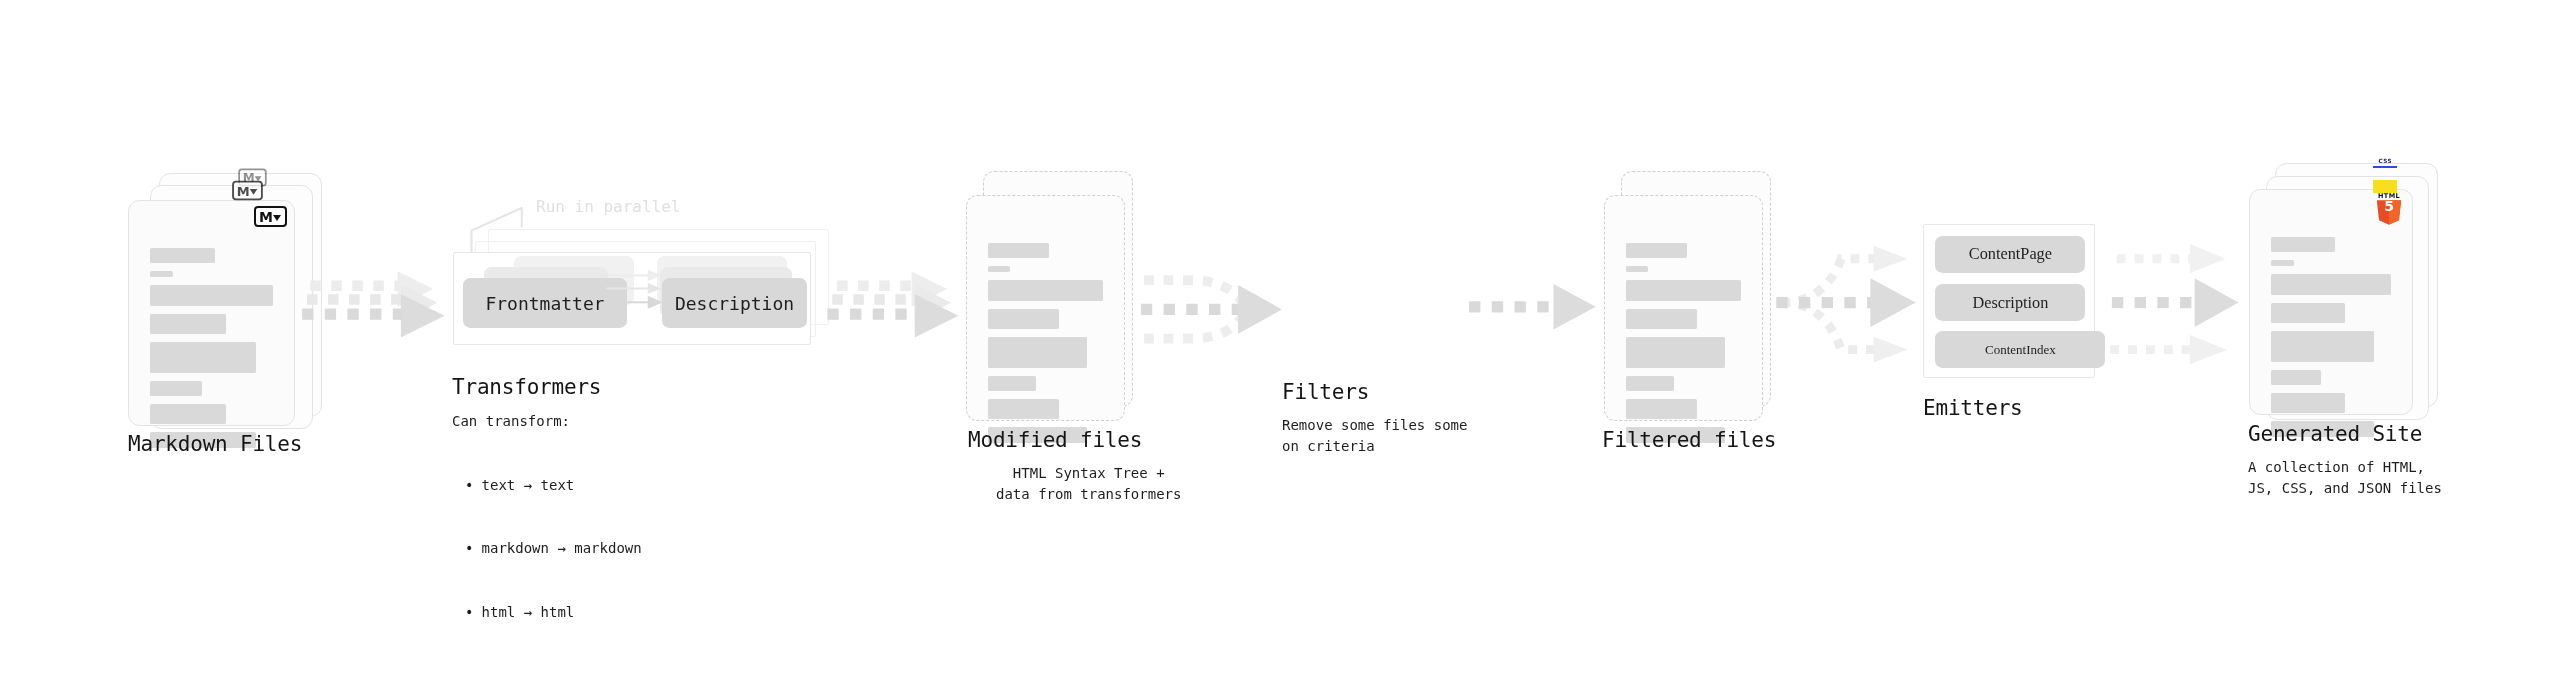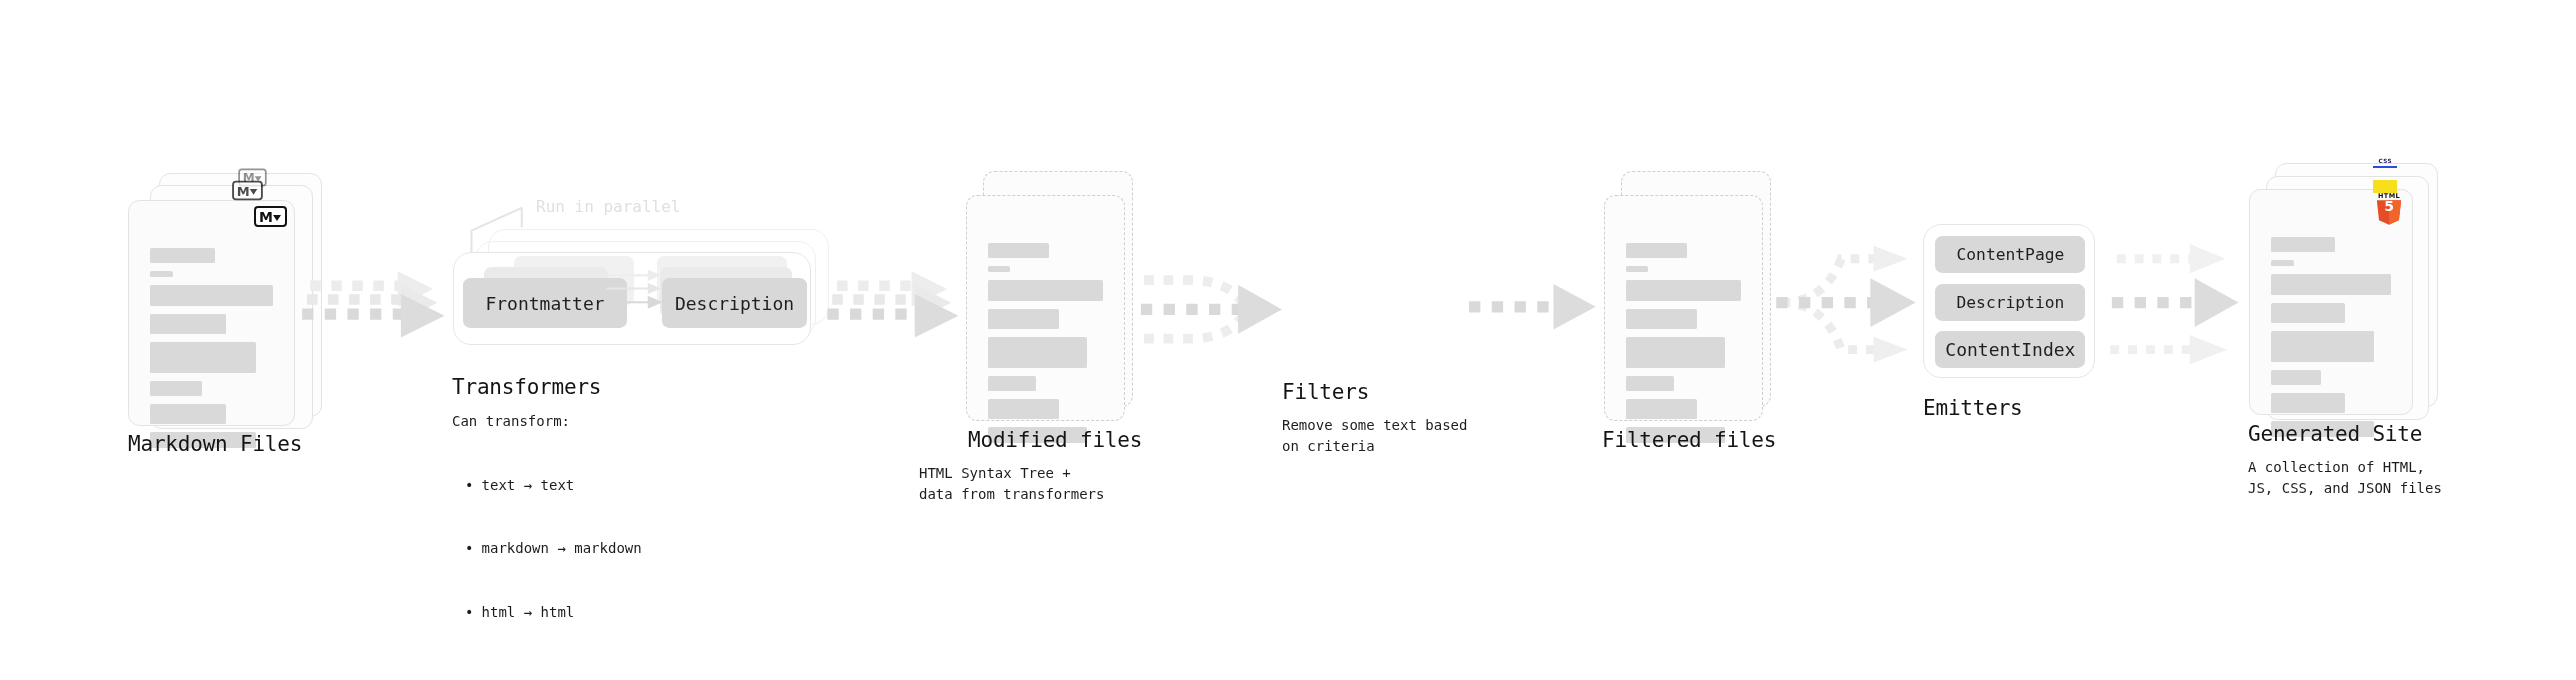--- a/index.html
+++ b/index.html
@@ -129,21 +129,22 @@
     text-align: center;
     border-bottom: 2.4px solid #264de4;
     letter-spacing: 0.4px;
   }
 
   
   .group-box {
     position: absolute;
     background: #ffffff;
     border: 1.6px solid #e6e6e6;
-    border-radius: 18px;
+    border-radius: 2px;
+    font-family: Liberation Serif, serif;
   }
   .group-box.faint { border-color: #f0f0f0; background: transparent; }
 
   .chip {
     position: absolute;
     background: #d8d8d8;
     border-radius: 7.3px;
     display: flex;
     align-items: center;
     justify-content: center;
@@ -308,32 +309,32 @@
         <div class="doc-line" style="width:100%;height:21px;margin-top:4.9px;"></div>
         <div class="doc-line" style="width:62%;height:19.5px;"></div>
         <div class="doc-line" style="width:86%;height:31px;"></div>
         <div class="doc-line" style="width:42%;height:14.6px;"></div>
         <div class="doc-line" style="width:62%;height:20.3px;"></div>
         <div class="doc-line" style="width:86%;height:16.3px;"></div>
       </div>
     </div>
   </div>
   <div class="caption" style="left:968px;top:427px;">Modified files</div>
-  <div class="sub" style="left:919px;top:463px;">HTML Syntax Tree +
+  <div class="sub" style="left:996px;top:463px;text-align:center;">HTML Syntax Tree +
 data from transformers</div>
 
   <svg class="abs" style="left:1136px;top:262px;" width="146" height="98" viewBox="0 0 180 120">
     <path d="M10,22 L66,22 Q120,22 136,58" stroke="#ededed" stroke-width="12" stroke-dasharray="12 12" fill="none"></path>
     <path d="M10,94 L66,94 Q120,94 136,58" stroke="#ededed" stroke-width="12" stroke-dasharray="12 12" fill="none"></path>
     <line x1="6" y1="58" x2="136" y2="58" stroke="#d9d9d9" stroke-width="14" stroke-dasharray="14 14"></line>
     <polygon points="126,28 180,58 126,88" fill="#dcdcdc"></polygon>
   </svg>
 
   <div class="caption" style="left:1282px;top:379px;">Filters</div>
-  <div class="sub" style="left:1282px;top:415px;">Remove some text based
+  <div class="sub" style="left:1282px;top:415px;">Remove some files some
 on criteria</div>
 
   <svg class="abs" style="left:1469px;top:284px;" width="130" height="57" viewBox="0 0 160 70">
     <line x1="0" y1="28" x2="112" y2="28" stroke="#d9d9d9" stroke-width="14" stroke-dasharray="14 14"></line>
     <polygon points="104,0 156,28 104,56" fill="#dcdcdc"></polygon>
   </svg>
 
   <div class="doc-stack">
     <div class="doc dashed" style="left:1621px;top:171px;width:150px;height:236px;"></div>
     <div class="doc dashed" style="left:1604px;top:195px;width:159px;height:226px;">
@@ -360,21 +361,21 @@
     <polygon points="120,52 176,82 120,112" fill="#dcdcdc"></polygon>
   </svg>
 
   <div class="group-box" style="left:1923px;top:224px;width:172px;height:154px;">
     <div class="chip" style="left:11.4px;top:10.6px;width:150px;height:37px;font-size:16.3px;">
       <span>ContentPage</span>
     </div>
     <div class="chip" style="left:11.4px;top:59px;width:150px;height:37px;font-size:16.3px;">
       <span>Description</span>
     </div>
-    <div class="chip" style="left:11.4px;top:106px;width:150px;height:37px;font-size:18px;">
+    <div class="chip" style="left:11.4px;top:106px;width:170px;height:37px;font-size:13px;">
       <span>ContentIndex</span>
     </div>
   </div>
   <div class="caption" style="left:1923px;top:395px;">Emitters</div>
 
   <svg class="abs" style="left:2110px;top:236px;" width="145" height="138" viewBox="0 0 178 170">
     <line x1="8" y1="28" x2="106" y2="28" stroke="#f0f0f0" stroke-width="11" stroke-dasharray="11 11"></line>
     <polygon points="98,10 142,28 98,46" fill="#f1f1f1"></polygon>
     <line x1="2" y1="82" x2="112" y2="82" stroke="#d9d9d9" stroke-width="14" stroke-dasharray="14 14"></line>
     <polygon points="104,52 158,82 104,112" fill="#dcdcdc"></polygon>

